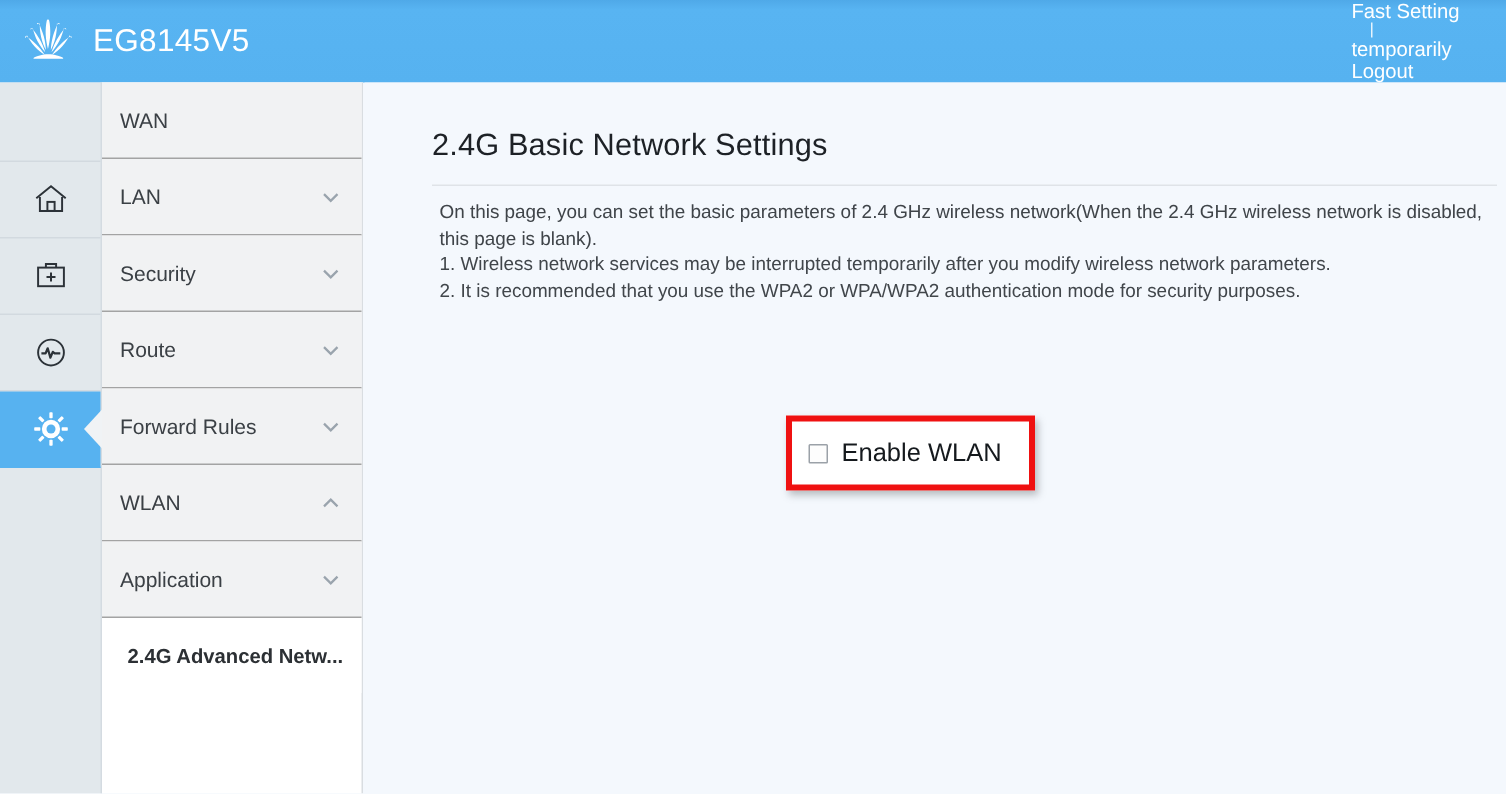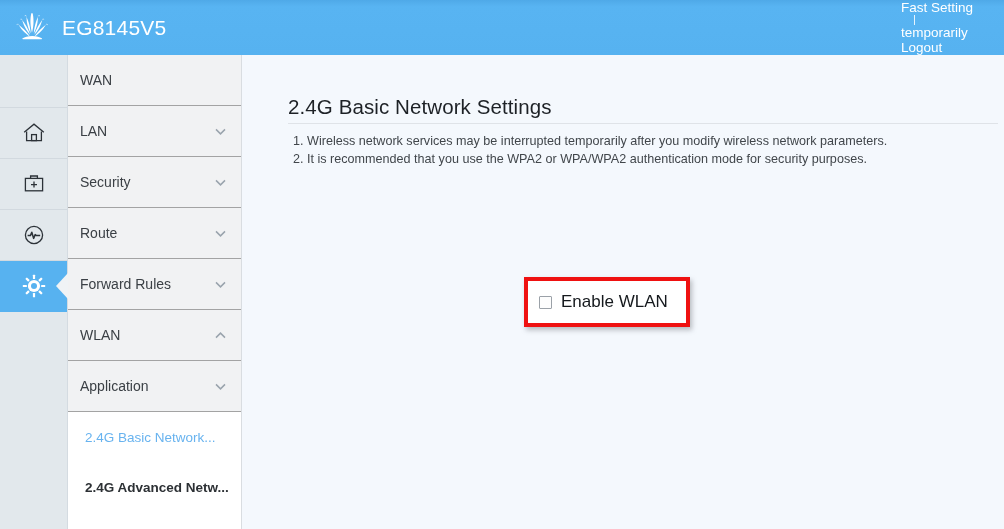--- a/index.html
+++ b/index.html
@@ -95,21 +95,21 @@
   .sub-item.sel { color: #68b3ef; }
   .sub-item.plain { color: #2c3034; font-weight: bold; }
 
   
   .main {
     position: absolute; left: 243px; top: 55px;
     width: 761px; height: 474px;
     background: #f4f8fd;
   }
   .page-title {
-    position: absolute; left: 45px; top: 40px;
+    position: absolute; left: 45px; top: 30px;
     font-size: 20.5px; color: #1d2126; font-weight: 400;
     letter-spacing: .1px; white-space: nowrap;
   }
   .title-rule {
     position: absolute; left: 45px; top: 68px;
     width: 710px; height: 1px; background: #dfe3e8;
   }
   .desc {
     position: absolute; left: 50px; top: 78px; width: 705px;
     font-size: 12.6px; color: #41464b; line-height: 17.5px;
@@ -277,31 +277,31 @@
     <div class="menu-item">
       <span class="mi-label">Application</span>
       <span class="chev">
         <svg width="13" height="13" viewBox="0 0 13 13">
             <path d="M2 4.4 L6.5 8.9 L11 4.4" fill="none" stroke="currentColor" stroke-width="1.5"></path>
           </svg>
       </span>
     </div>
 
     <div class="submenu">
-      <div class="sub-item sel">2.4G Basic Network...</div>
       <div class="sub-item plain">2.4G Advanced Netw...</div>
     </div>
   </div>
 
   <div class="main">
 
     <div class="page-title">2.4G Basic Network Settings</div>
     <div class="title-rule"></div>
 
     <div class="desc">
+      <div class="p1">On this page, you can set the basic parameters of 2.4 GHz wireless network(When the 2.4 GHz wireless network is disabled, this page is blank).</div>
       <div>1. Wireless network services may be interrupted temporarily after you modify wireless network parameters.</div>
       <div>2. It is recommended that you use the WPA2 or WPA/WPA2 authentication mode for security purposes.</div>
     </div>
 
     <div class="redbox">
       <div class="wlan-row">
         <span class="cb"></span>
         <span class="wlan-label">Enable WLAN</span>
       </div>
     </div>

